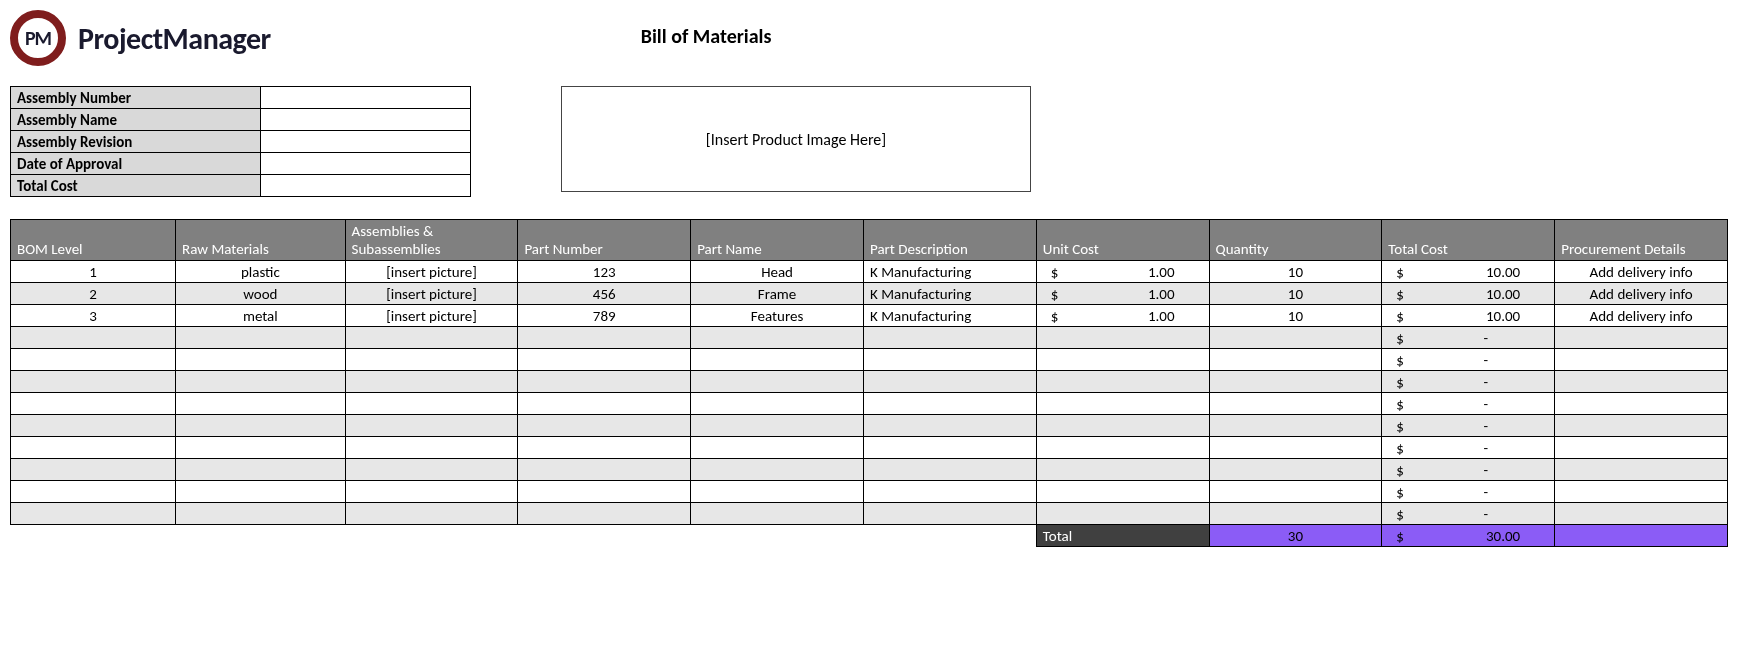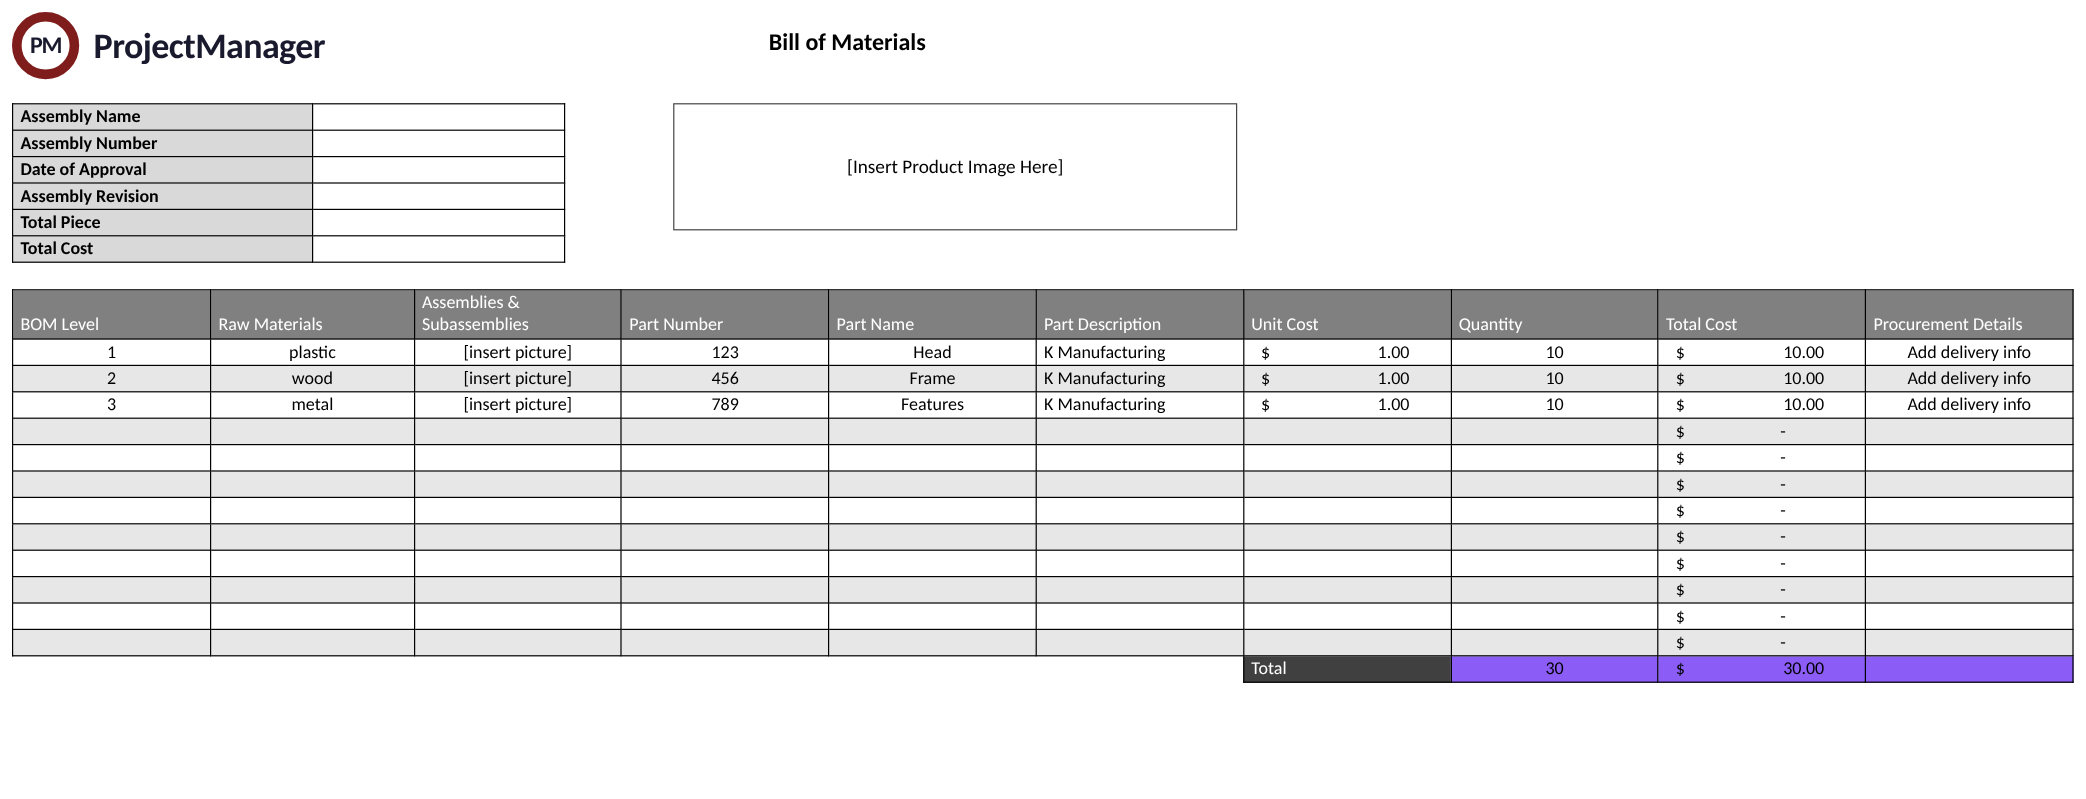--- a/index.html
+++ b/index.html
@@ -47,37 +47,33 @@
     <div class="logo-circle">PM</div>
     <div class="logo-text">ProjectManager</div>
   </div>
   <div class="title">Bill of Materials</div>
 </div>
 
 <div class="meta-area">
   <table class="meta-table">
     <tbody>
         <tr>
+          <td class="label">Assembly Number</td>
+          <td class="value"></td>
+        </tr>
+    <tr>
           <td class="label">Assembly Name</td>
           <td class="value"></td>
         </tr>
     <tr>
-          <td class="label">Assembly Number</td>
+          <td class="label">Assembly Revision</td>
           <td class="value"></td>
         </tr>
     <tr>
           <td class="label">Date of Approval</td>
-          <td class="value"></td>
-        </tr>
-    <tr>
-          <td class="label">Assembly Revision</td>
-          <td class="value"></td>
-        </tr>
-    <tr>
-          <td class="label">Total Piece</td>
           <td class="value"></td>
         </tr>
     <tr>
           <td class="label">Total Cost</td>
           <td class="value"></td>
         </tr>
   </tbody>
     </table>
   <div class="image-box">[Insert Product Image Here]</div>
 </div>

